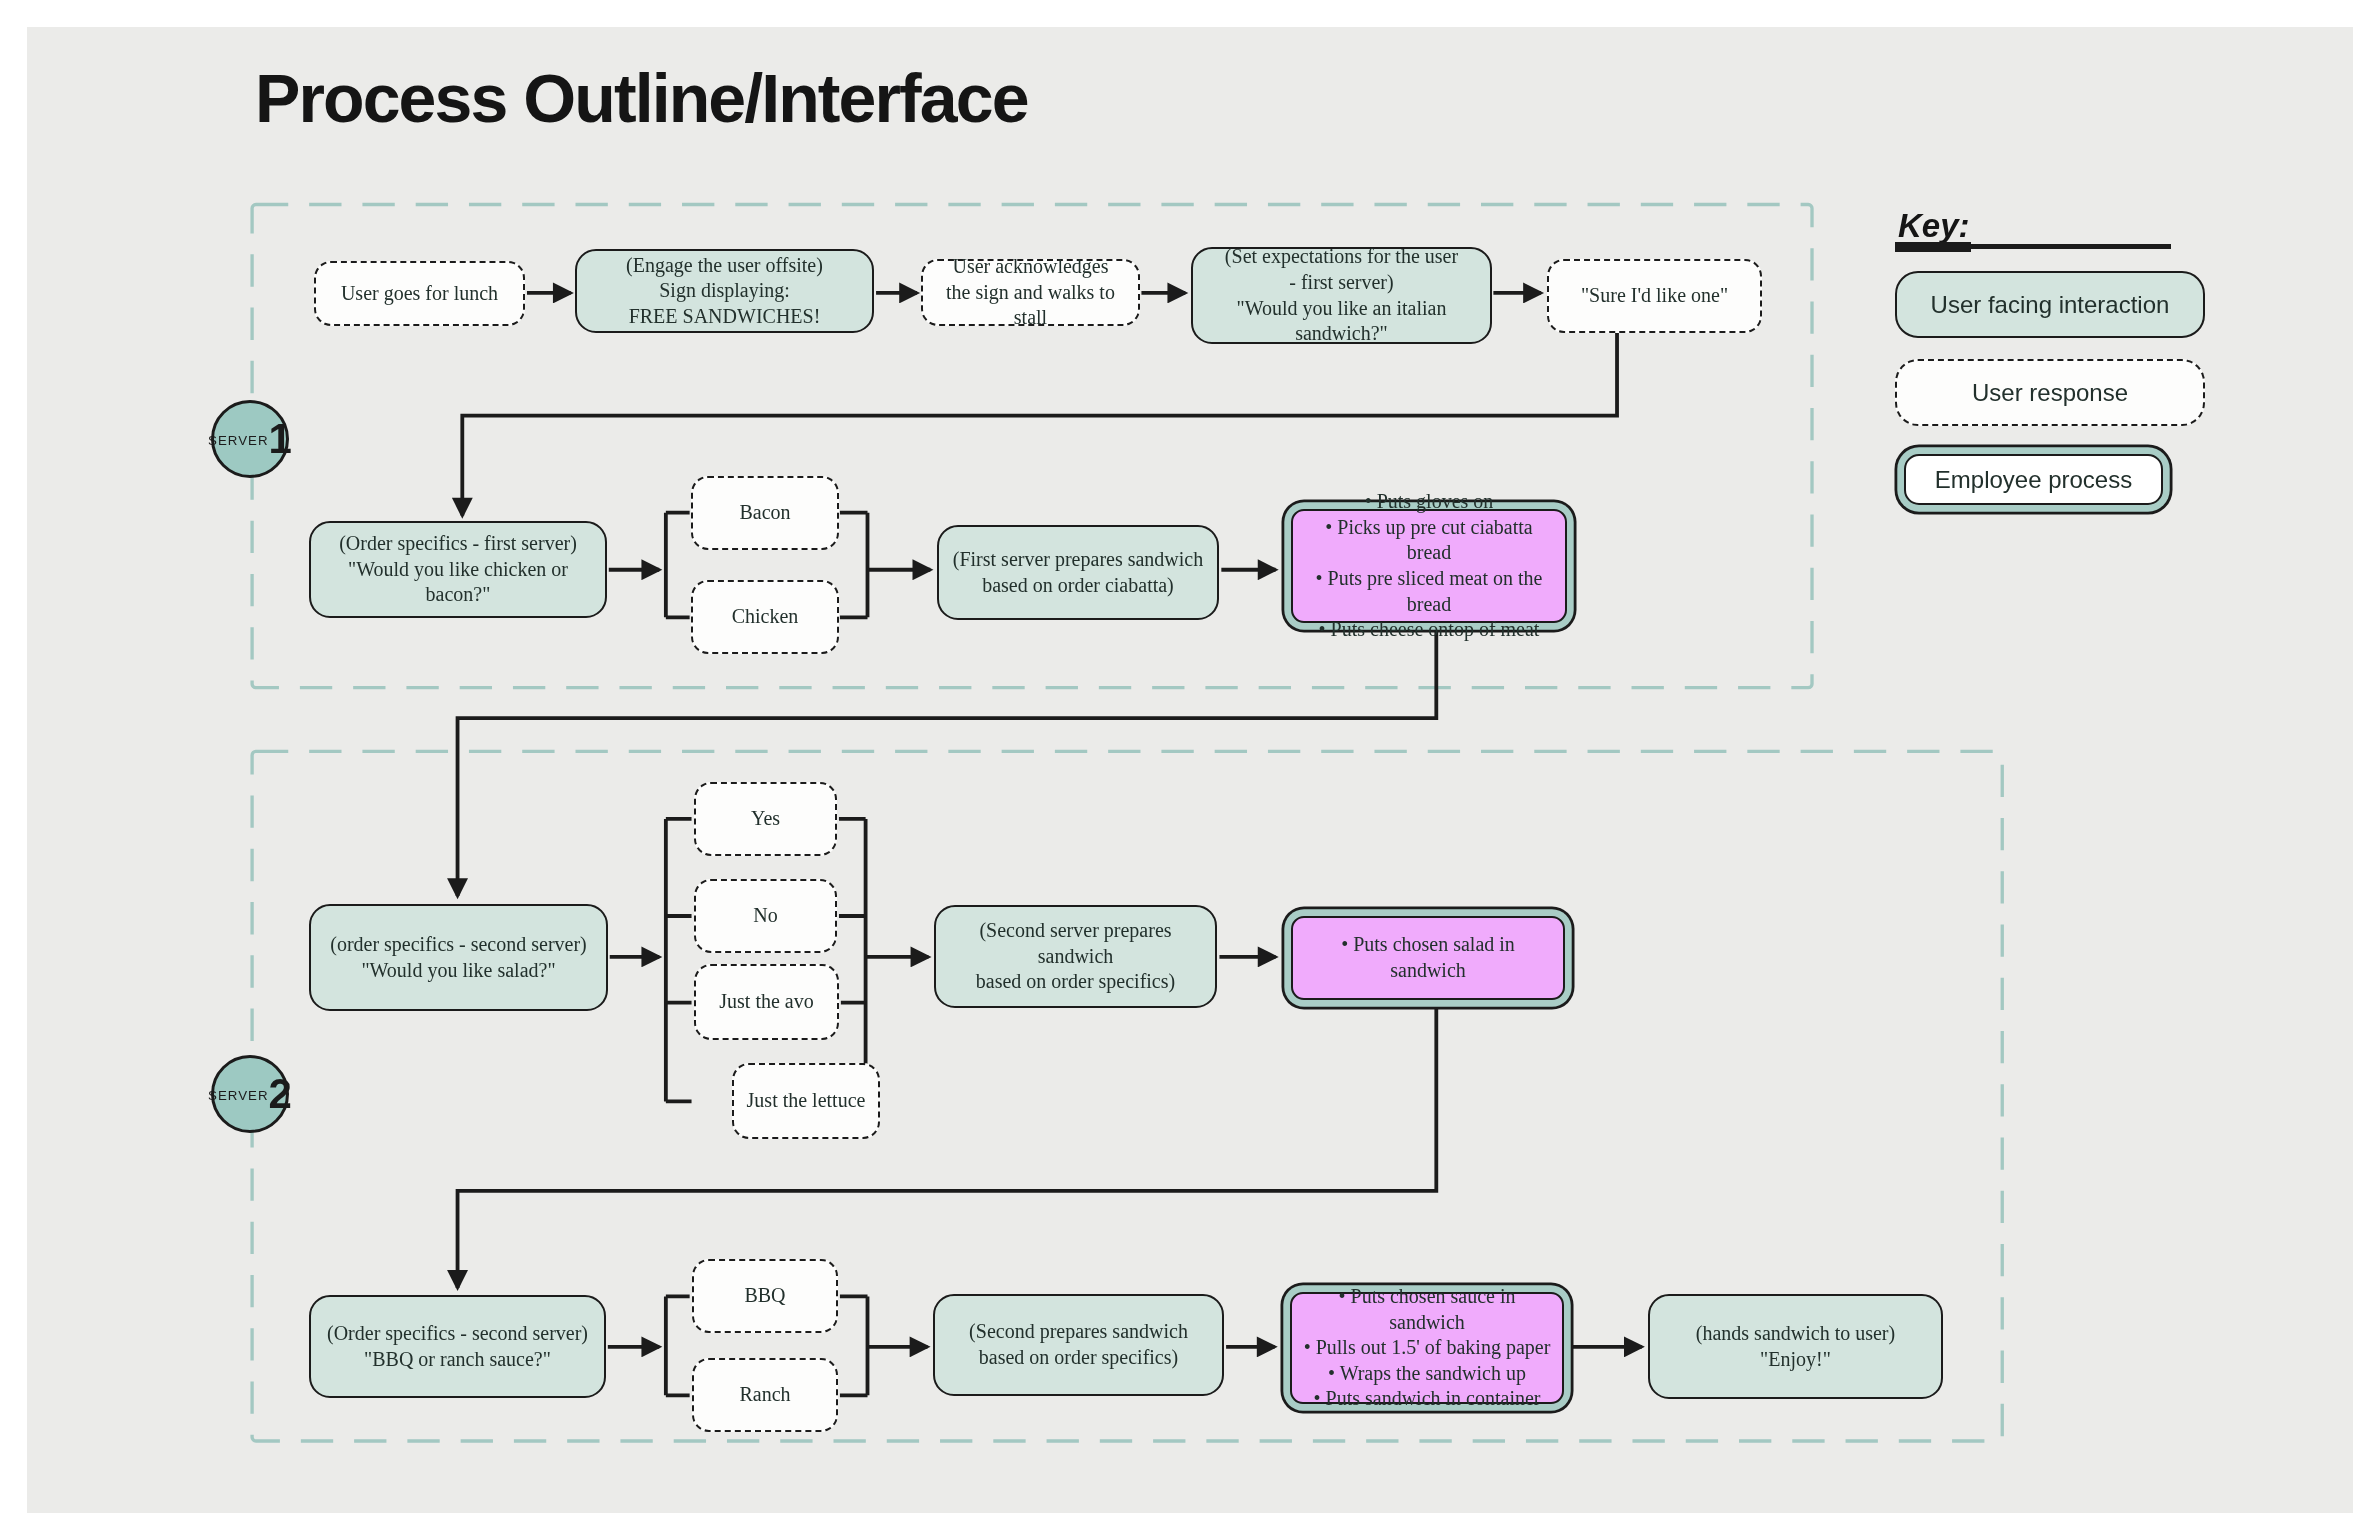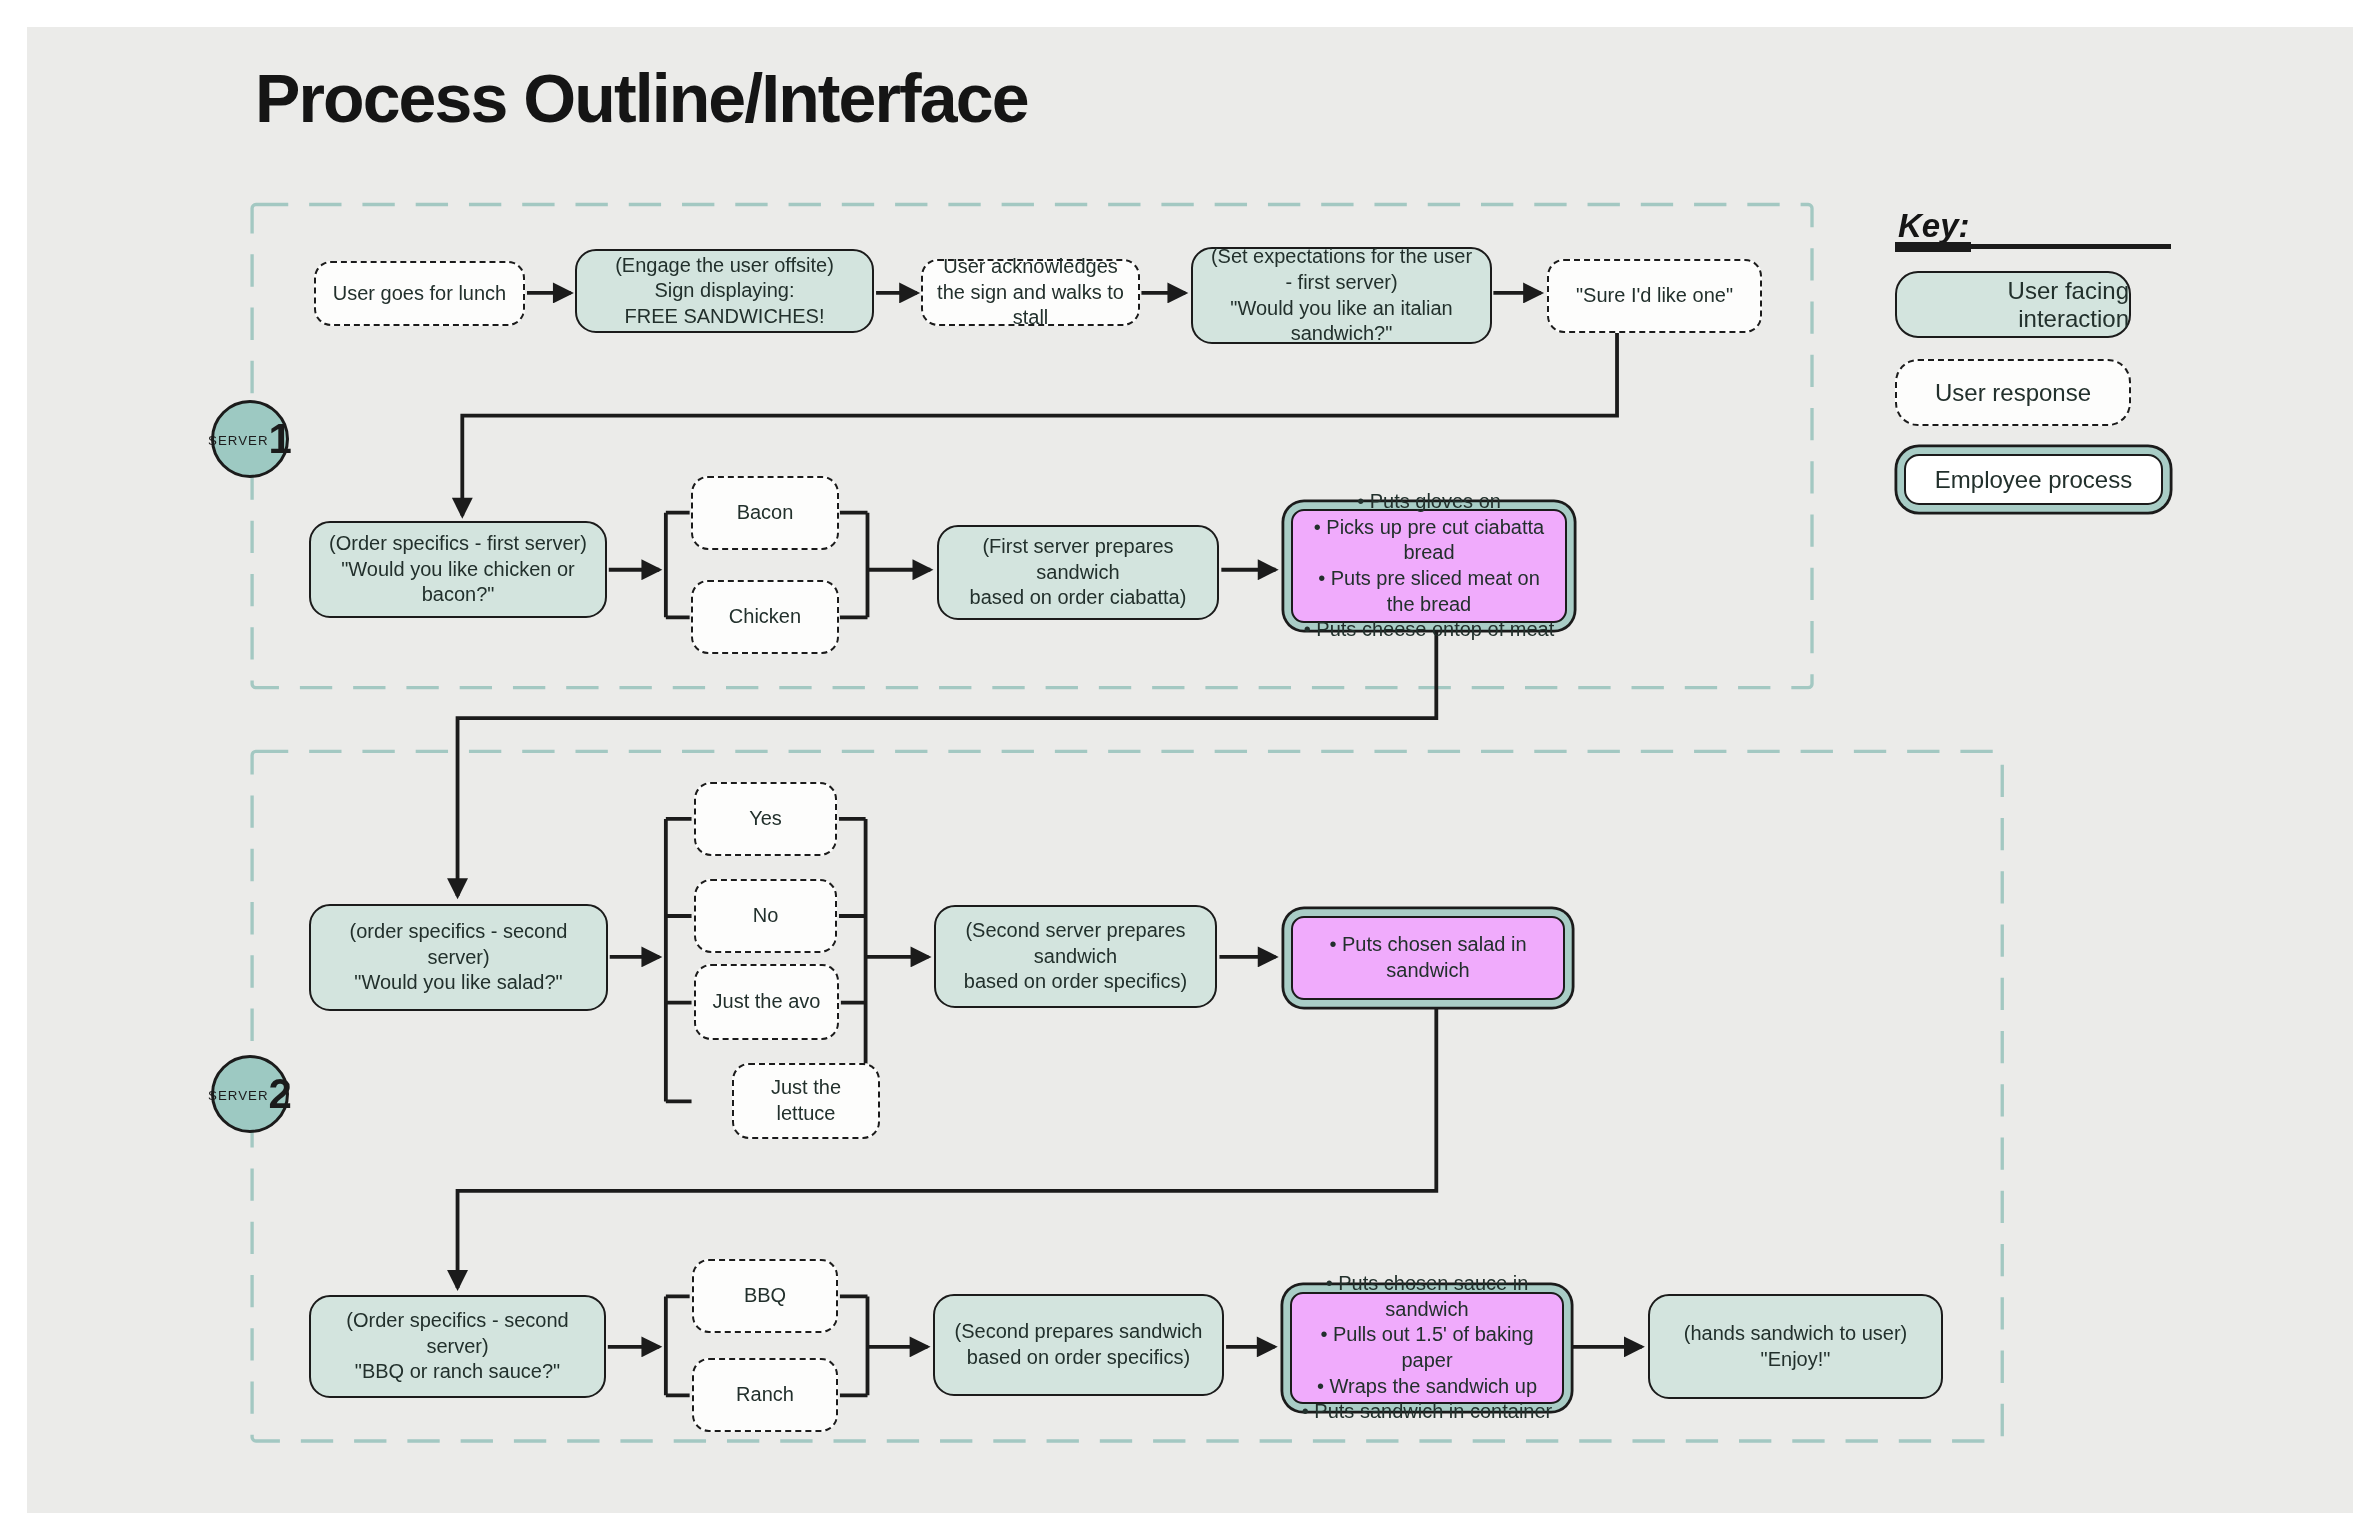--- a/index.html
+++ b/index.html
@@ -3,37 +3,37 @@
 <meta charset="utf-8">
 <style>
   * { margin:0; padding:0; box-sizing:border-box; }
   html,body { width:2378px; height:1539px; background:#ffffff; font-family:"Liberation Sans", sans-serif; }
   .page { position:relative; width:2378px; height:1539px; background:#ffffff; overflow:hidden; }
   .canvas { position:absolute; left:27px; top:27px; width:2326px; height:1486px; background:#ebebe9; }
   .title { position:absolute; left:255px; top:59px; font-size:68px; font-weight:900; letter-spacing:-1.9px; color:#151515; }
   svg.wires { position:absolute; left:0; top:0; width:2378px; height:1539px; }
 
   .node { position:absolute; display:flex; align-items:center; justify-content:center; text-align:center;
-          color:#22302c; font-size:20px; line-height:1.28; }
+          color:#22302c; font-size:20px; line-height:1.28;font-family:Liberation Serif, serif; }
   .node span { white-space:pre-line; padding:0 9.5px; }
   .interaction { background:#d3e4de; border:2.9px solid #1b1b1b; border-radius:21px; }
   .response    { background:#fdfdfc; border:2.4px dashed #1b1b1b; border-radius:17px; }
   .process     { background:#f0abfc; border:2.4px solid #1b1b1b; border-radius:13px;
                  box-shadow:0 0 0 6.7px #a9cdc6, 0 0 0 9.5px #1b1b1b; }
 
   .badge { position:absolute; width:78px; height:78px; border-radius:50%; background:#9dc9c2;
            border:3.8px solid #1b1b1b; display:flex; flex-direction:row; align-items:center; justify-content:center;
            color:#1b1b1b; }
   .badge .word { font-size:13.3px; letter-spacing:1px; margin-top:3.8px; }
   .badge .num  { font-size:42px; font-weight:bold; line-height:0.85; }
 
   .key-heading { position:absolute; left:1898px; top:207px; font-size:33px; font-weight:bold; font-style:italic; color:#151515; }
   .key-rule-thin  { position:absolute; left:1895px; top:244px; width:276px; height:4.8px; background:#1b1b1b; }
   .key-rule-thick { position:absolute; left:1895px; top:242px; width:76px;  height:9.5px; background:#1b1b1b; }
-  .legend { position:absolute; left:1895px; width:236px; height:67px; display:flex; align-items:center; justify-content:center;
+  .legend { position:absolute; left:1895px; width:310px; height:67px; display:flex; align-items:center; justify-content:center;
             font-size:24px; color:#22302c; text-align:right; }
   .legend.interaction { border-radius:23px; }
   .legend.response { border-radius:23px; }
   .legend-process { position:absolute; left:1904px; top:454px; width:259px; height:51px; font-size:24px;
                     display:flex; align-items:center; justify-content:center; color:#22302c;
                     background:#fff; border:2.4px solid #1b1b1b; border-radius:15px;
                     box-shadow:0 0 0 6.7px #a9cdc6, 0 0 0 9.5px #1b1b1b; }
 </style>
 </head>
 <body>

